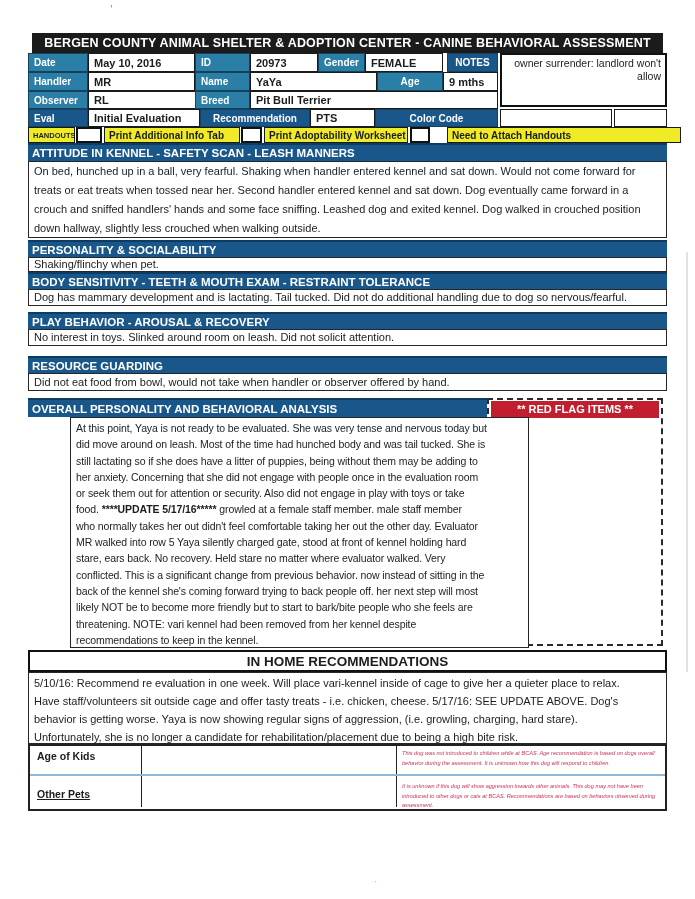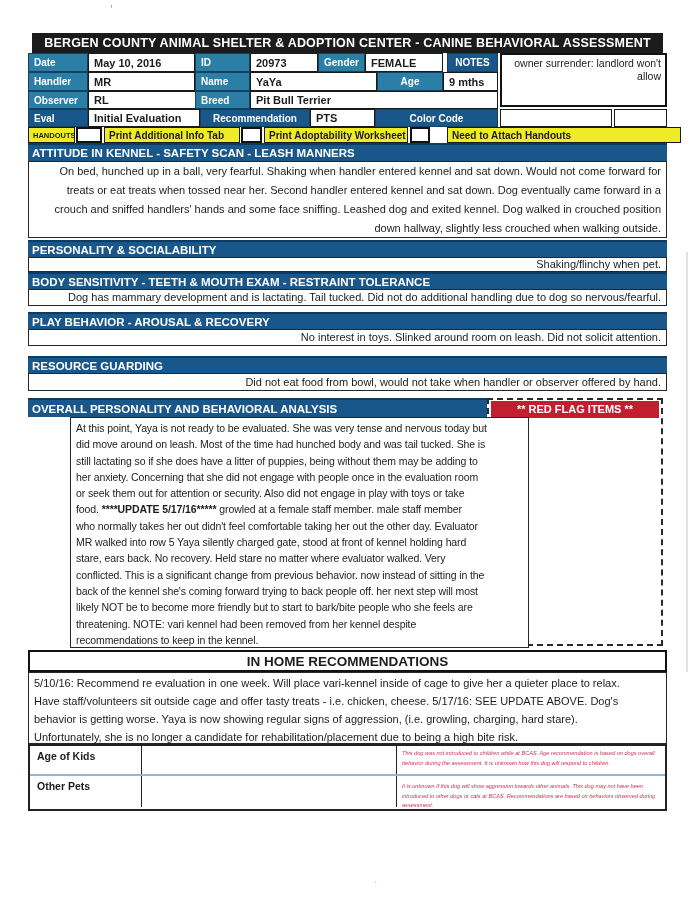--- a/index.html
+++ b/index.html
@@ -37,21 +37,21 @@
   }
   .ylw.tiny{font-size:7.5px;}
   .cb{background:#ffffff;border:2px solid #111;}
   
   .sec-hdr{
     background:#19578a;border-top:2px solid #0d3c63;color:#ffffff;font-weight:bold;
     font-size:11.5px;display:flex;align-items:center;padding-left:4px;white-space:nowrap;overflow:hidden;
   }
   .sec-body{
     background:#ffffff;border:1.5px solid #262626;font-size:11px;line-height:19px;
-    padding:0 5px;white-space:pre-line;overflow:hidden;text-align:right;
+    padding:0 5px;white-space:pre-line;overflow:hidden;
   }
   .analysis-box{
     background:#ffffff;border:1.5px solid #262626;font-size:10.5px;line-height:16.3px;
     padding:2px 5px;white-space:pre-line;overflow:hidden;letter-spacing:-.1px;
   }
   .redflag-wrap{border:2px dashed #2a2a2a;background:#ffffff;}
   .redflag-hdr{
     background:#c11f2f;color:#ffffff;font-weight:bold;font-size:11px;
     text-align:center;line-height:17px;white-space:nowrap;overflow:hidden;
   }
@@ -170,17 +170,17 @@
 behavior is getting worse.  Yaya is now showing regular signs of aggression, (i.e. growling, charging, hard stare).
 Unfortunately, she is no longer a candidate for rehabilitation/placement due to being a high bite risk.</div>
 
 <div class="abs btable" style="left:28px;top:744px;width:639px;height:67px;">
   <div class="row row1">
     <div class="bt-label">Age of Kids</div>
     <div class="bt-mid"></div>
     <div class="bt-note">This dog was not introduced to children while at BCAS.  Age recommendation is based on dogs overall behavior during the assessment. It is unknown how this dog will respond to children.</div>
   </div>
   <div class="row row2">
-    <div class="bt-label" style="padding-top:4px;">Other Pets</div>
+    <div class="bt-label" style="padding-top:12px;text-decoration:underline;">Other Pets</div>
     <div class="bt-mid"></div>
     <div class="bt-note" style="padding-top:6px;">It is unknown if this dog will show aggression towards other animals.  This dog may not have been introduced to other dogs or cats at BCAS. Recommendations are based on behaviors observed during assessment.</div>
   </div>
 </div>
 
 </body></html>

